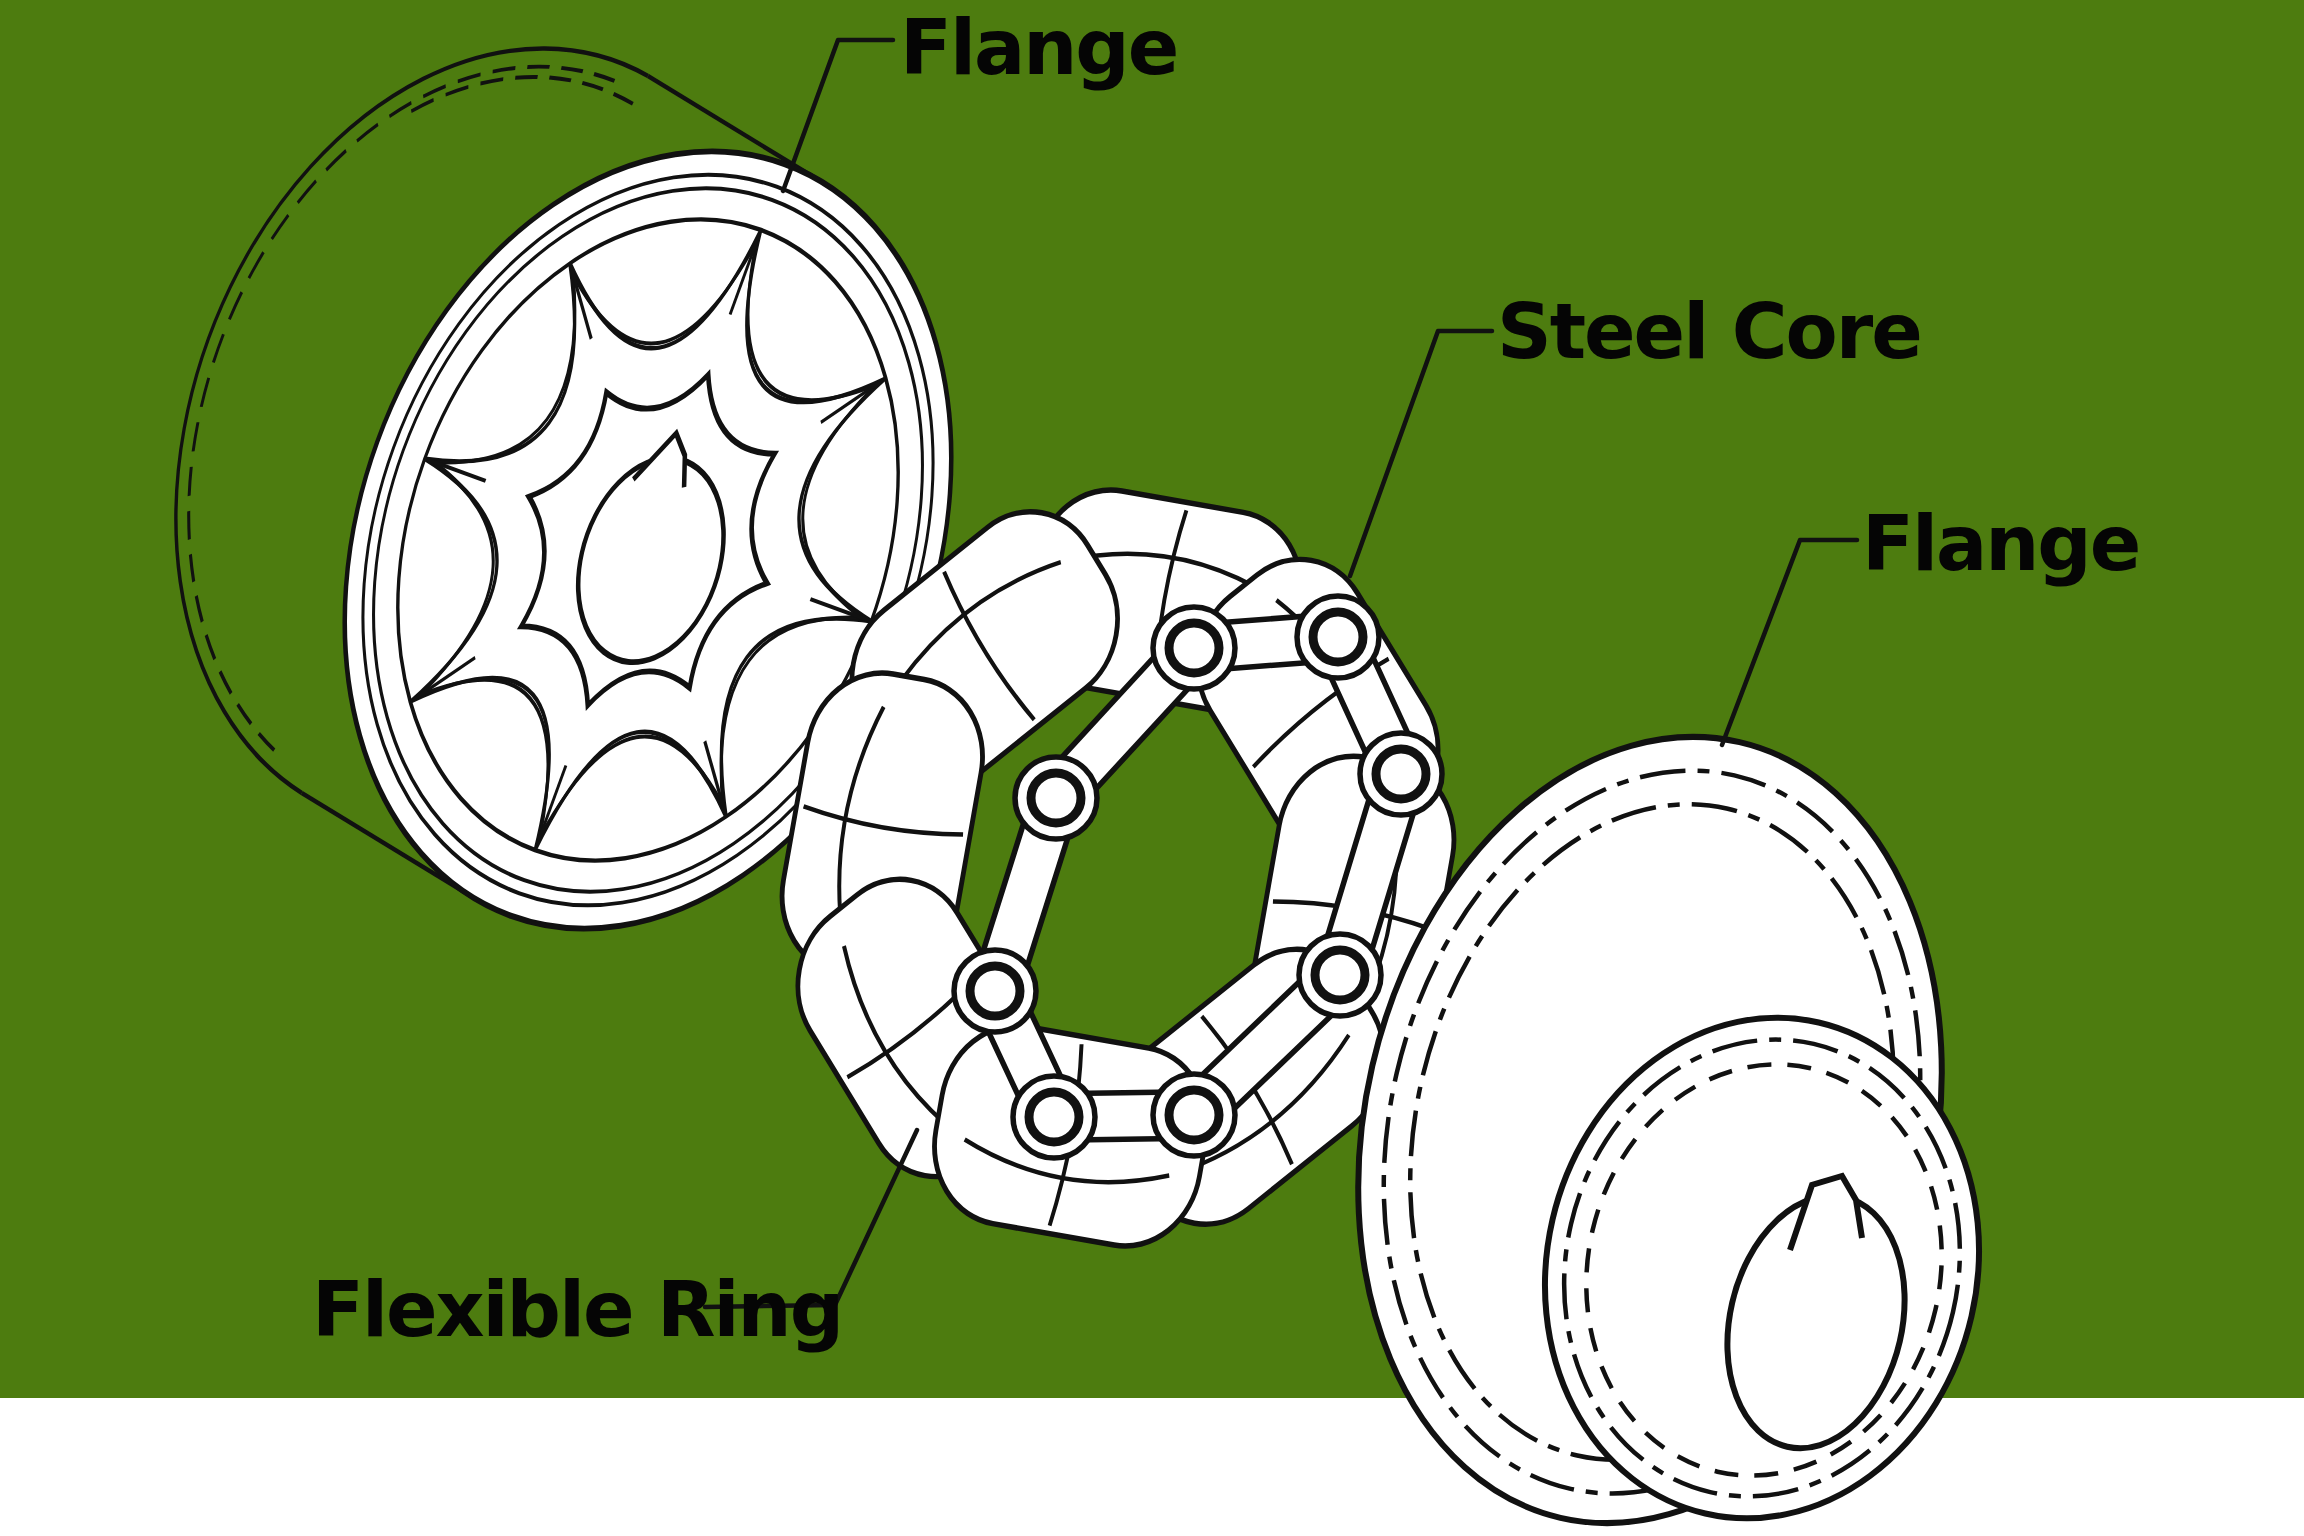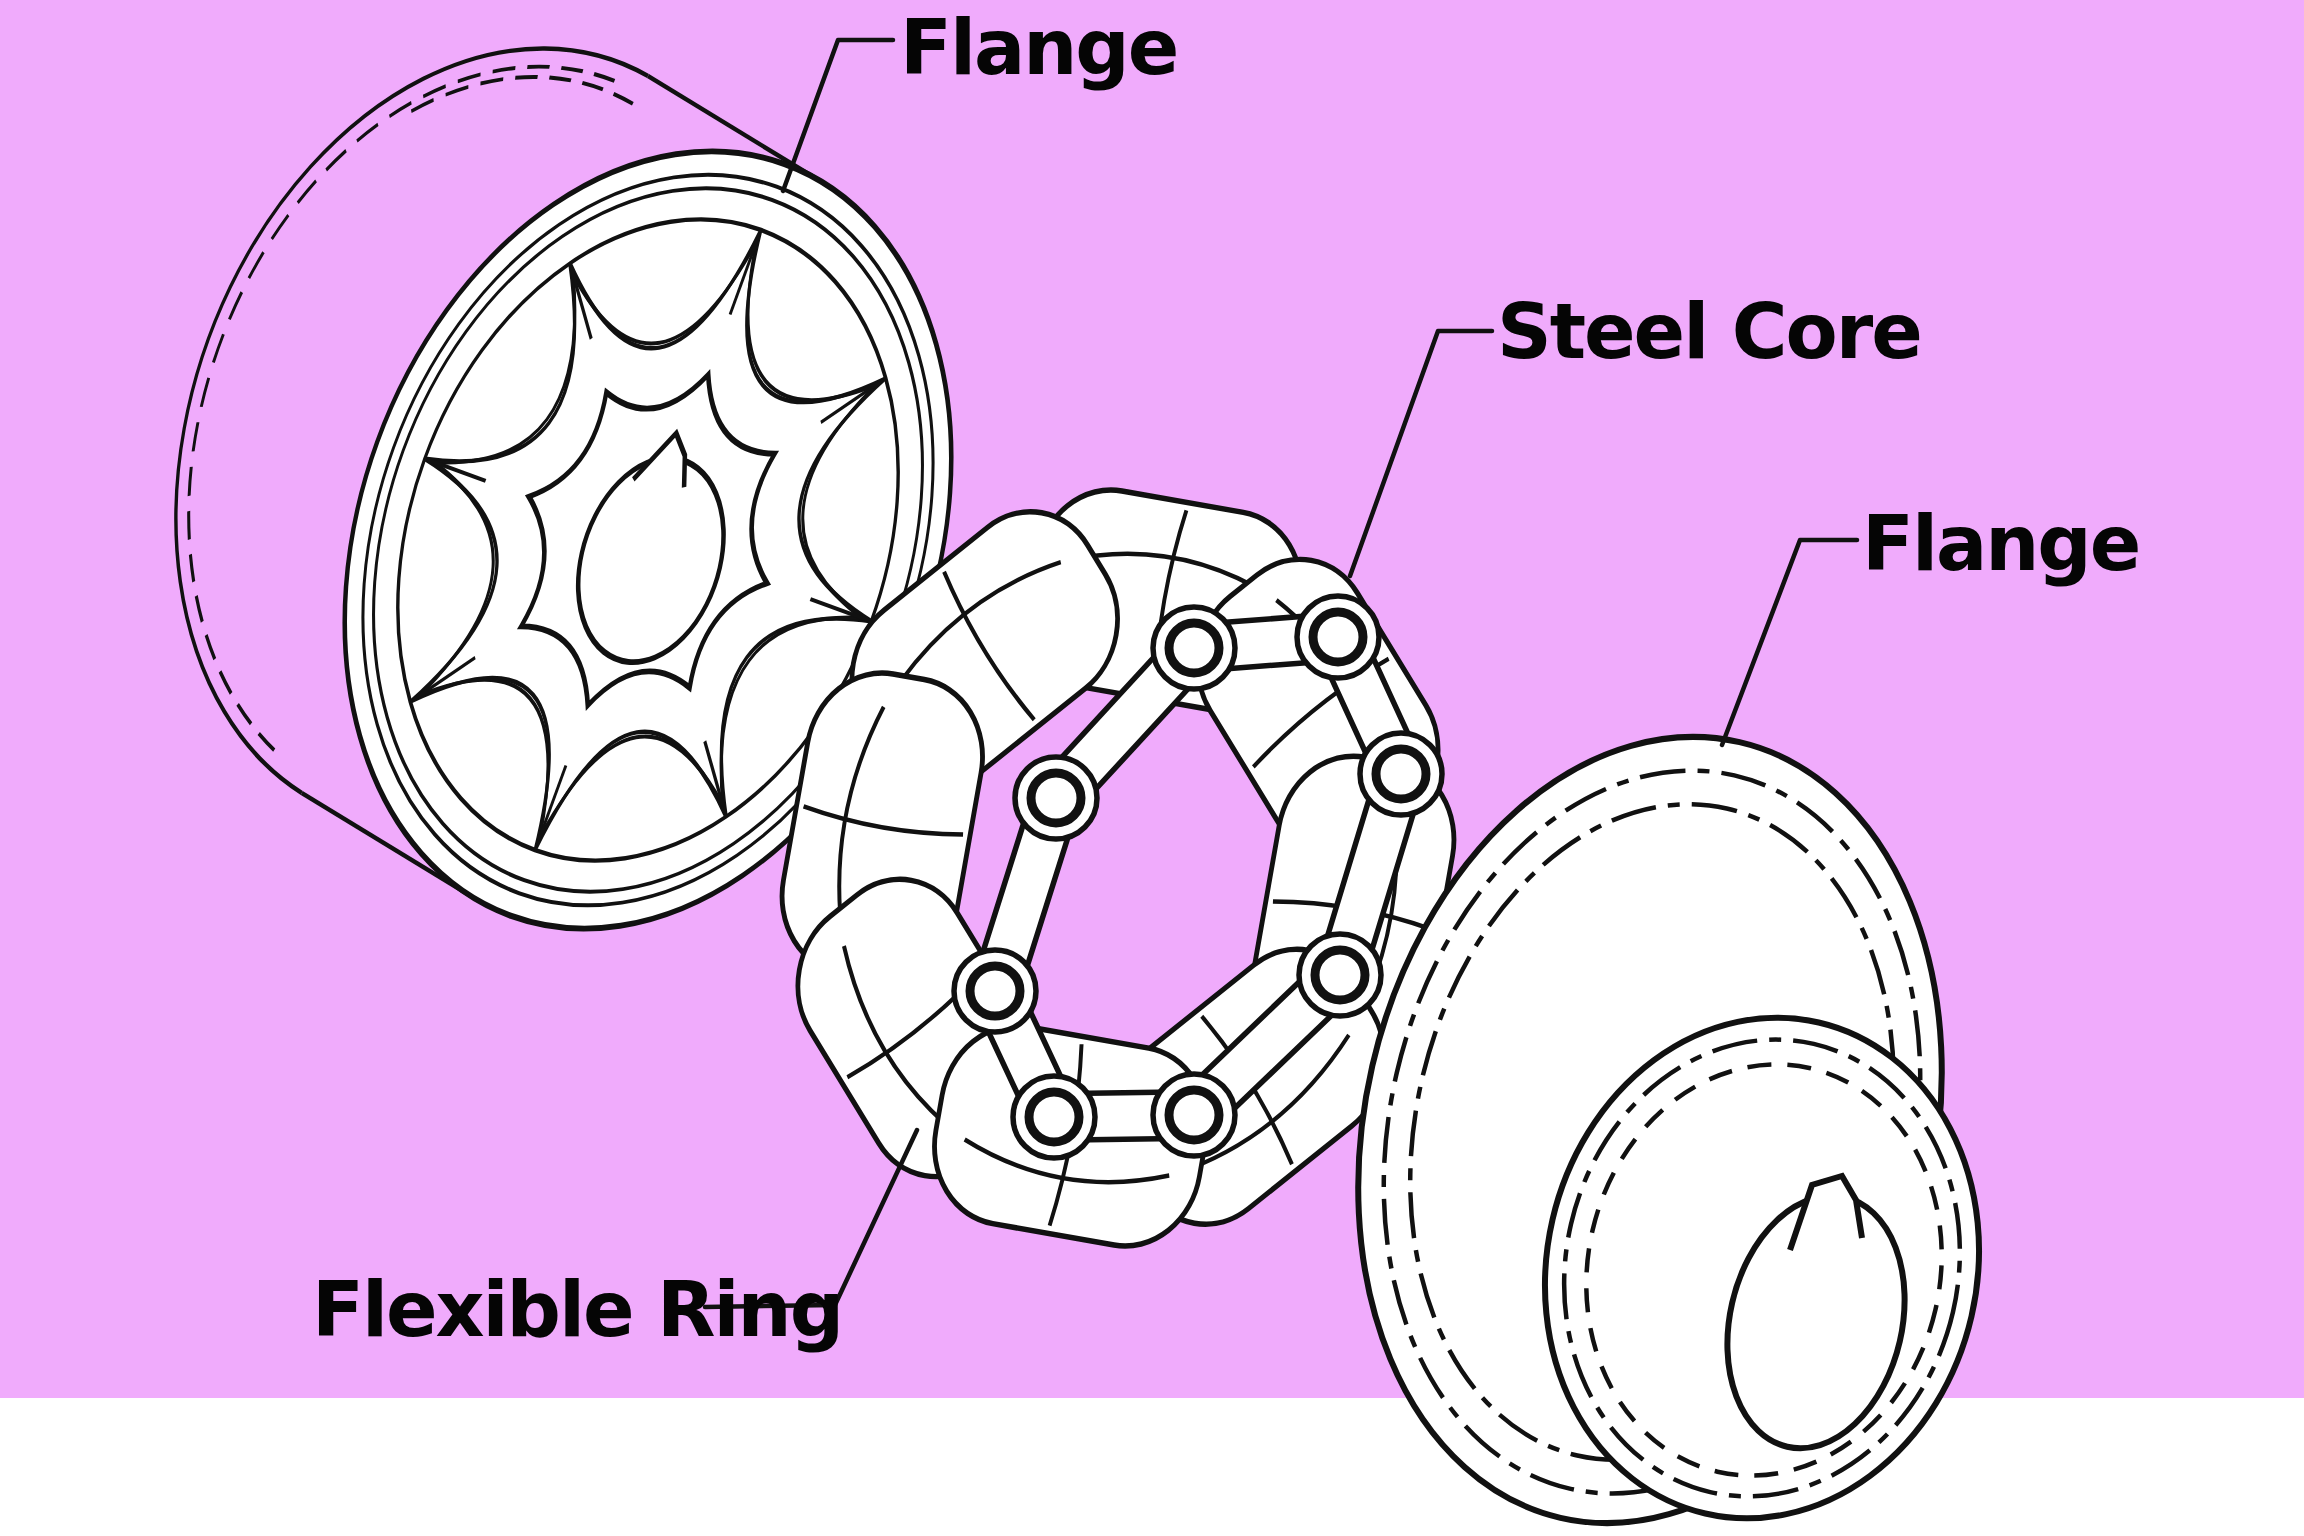--- a/index.html
+++ b/index.html
@@ -2,21 +2,21 @@
 <html><head>
 <meta charset="utf-8">
 <style>
   html,body{margin:0;padding:0;}
   body{
     width:2304px;height:1536px;
     background:#ffffff;
     font-family:"DejaVu Sans","Liberation Sans",sans-serif;
     overflow:hidden;
   }
-  .stage{position:relative;width:2304px;height:1398px;background:#f0abfc;}
+  .stage{position:relative;width:2304px;height:1398px;background:#4d7c0f;}
   svg{display:block;}
   .outline{fill:#ffffff;stroke:#111111;stroke-width:6;}
   .line{fill:none;stroke:#111111;stroke-width:4.5;}
   .thin{fill:none;stroke:#111111;stroke-width:4;}
   .dashed{fill:none;stroke:#111111;stroke-width:4;stroke-dasharray:30 16;}
   .dashdot{fill:none;stroke:#111111;stroke-width:4.5;stroke-dasharray:46 12 12 12;}
   .shortdash{fill:none;stroke:#111111;stroke-width:4.5;stroke-dasharray:24 16;}
   .band-outer{fill:none;stroke:#111111;stroke-width:52;stroke-linejoin:round;}
   .band-inner{fill:none;stroke:#ffffff;stroke-width:41;stroke-linejoin:round;}
   .eyelet-outer{fill:#ffffff;stroke:#111111;stroke-width:5.5;}

